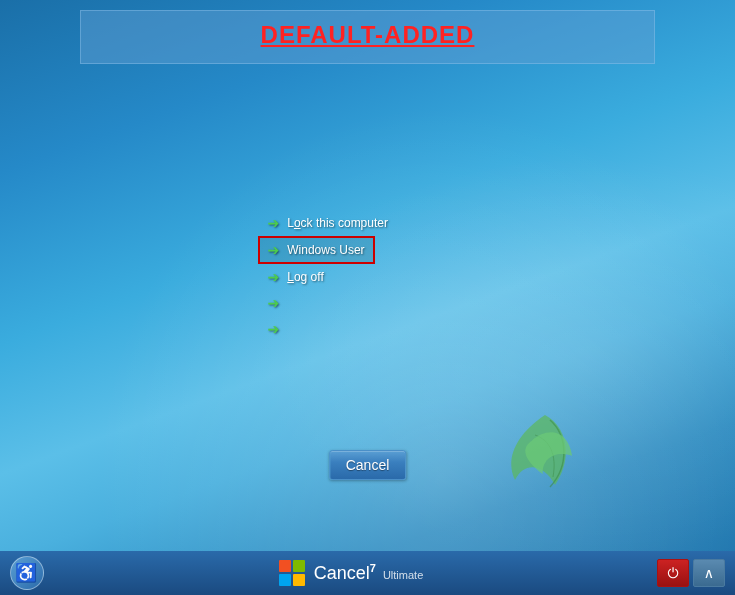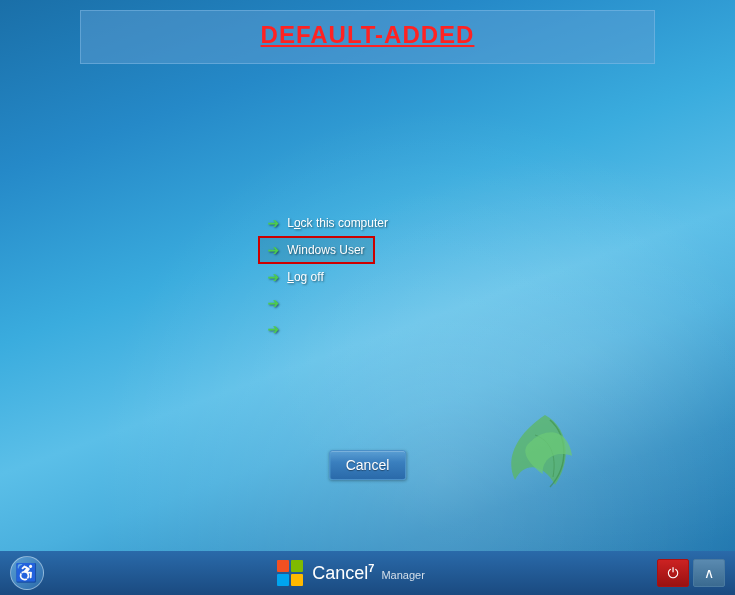--- a/index.html
+++ b/index.html
@@ -289,21 +289,21 @@
   <div id="taskbar-center">
 
     <svg id="windows-logo" viewBox="0 0 28 28" xmlns="http://www.w3.org/2000/svg">
       <rect x="1" y="1" width="12" height="12" rx="1" fill="#f25022"></rect>
       <rect x="15" y="1" width="12" height="12" rx="1" fill="#7fba00"></rect>
       <rect x="1" y="15" width="12" height="12" rx="1" fill="#00a4ef"></rect>
       <rect x="15" y="15" width="12" height="12" rx="1" fill="#ffb900"></rect>
     </svg>
     <div id="windows-text">
       <span>Cancel</span><sup style="font-size:11px;font-weight:bold;">7</sup>
-      <span id="windows-version">Manager</span>
+      <span id="windows-version">Ultimate</span>
     </div>
   </div>
 
   <div id="taskbar-right">
     <div class="taskbar-btn-right">
       <span>⏻</span>
     </div>
     <div class="taskbar-btn-right gray-btn">
       <span>∧</span>
     </div>

